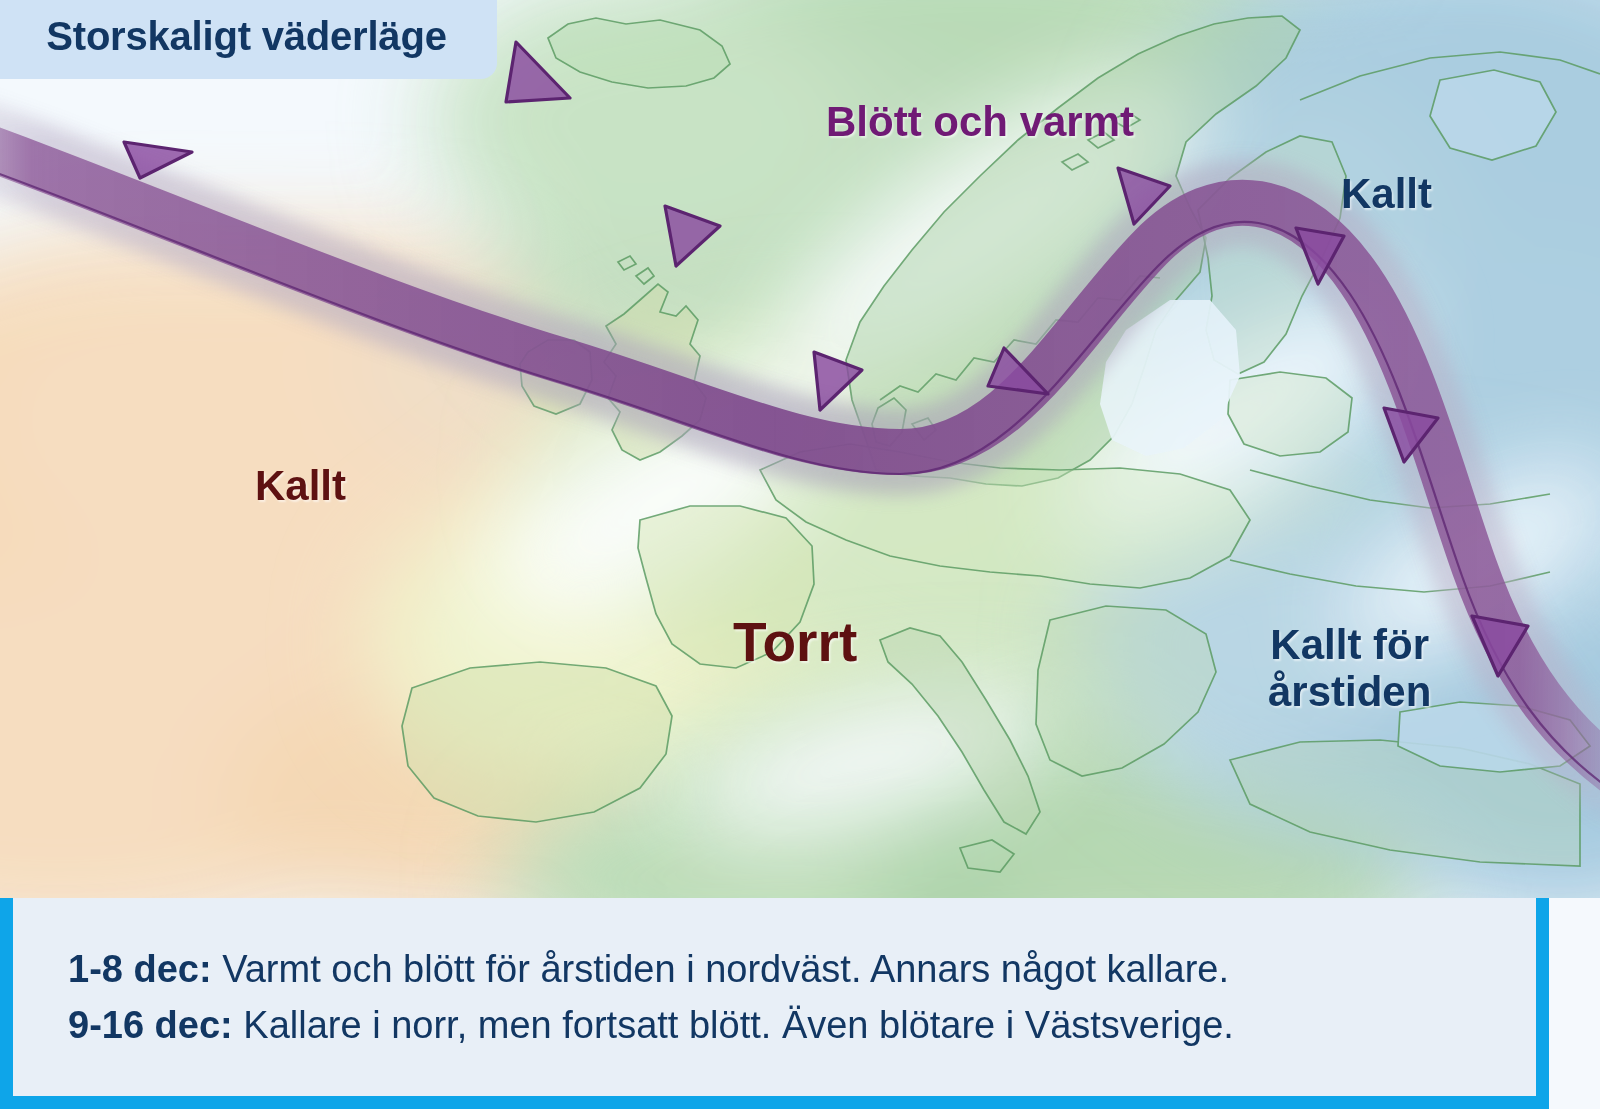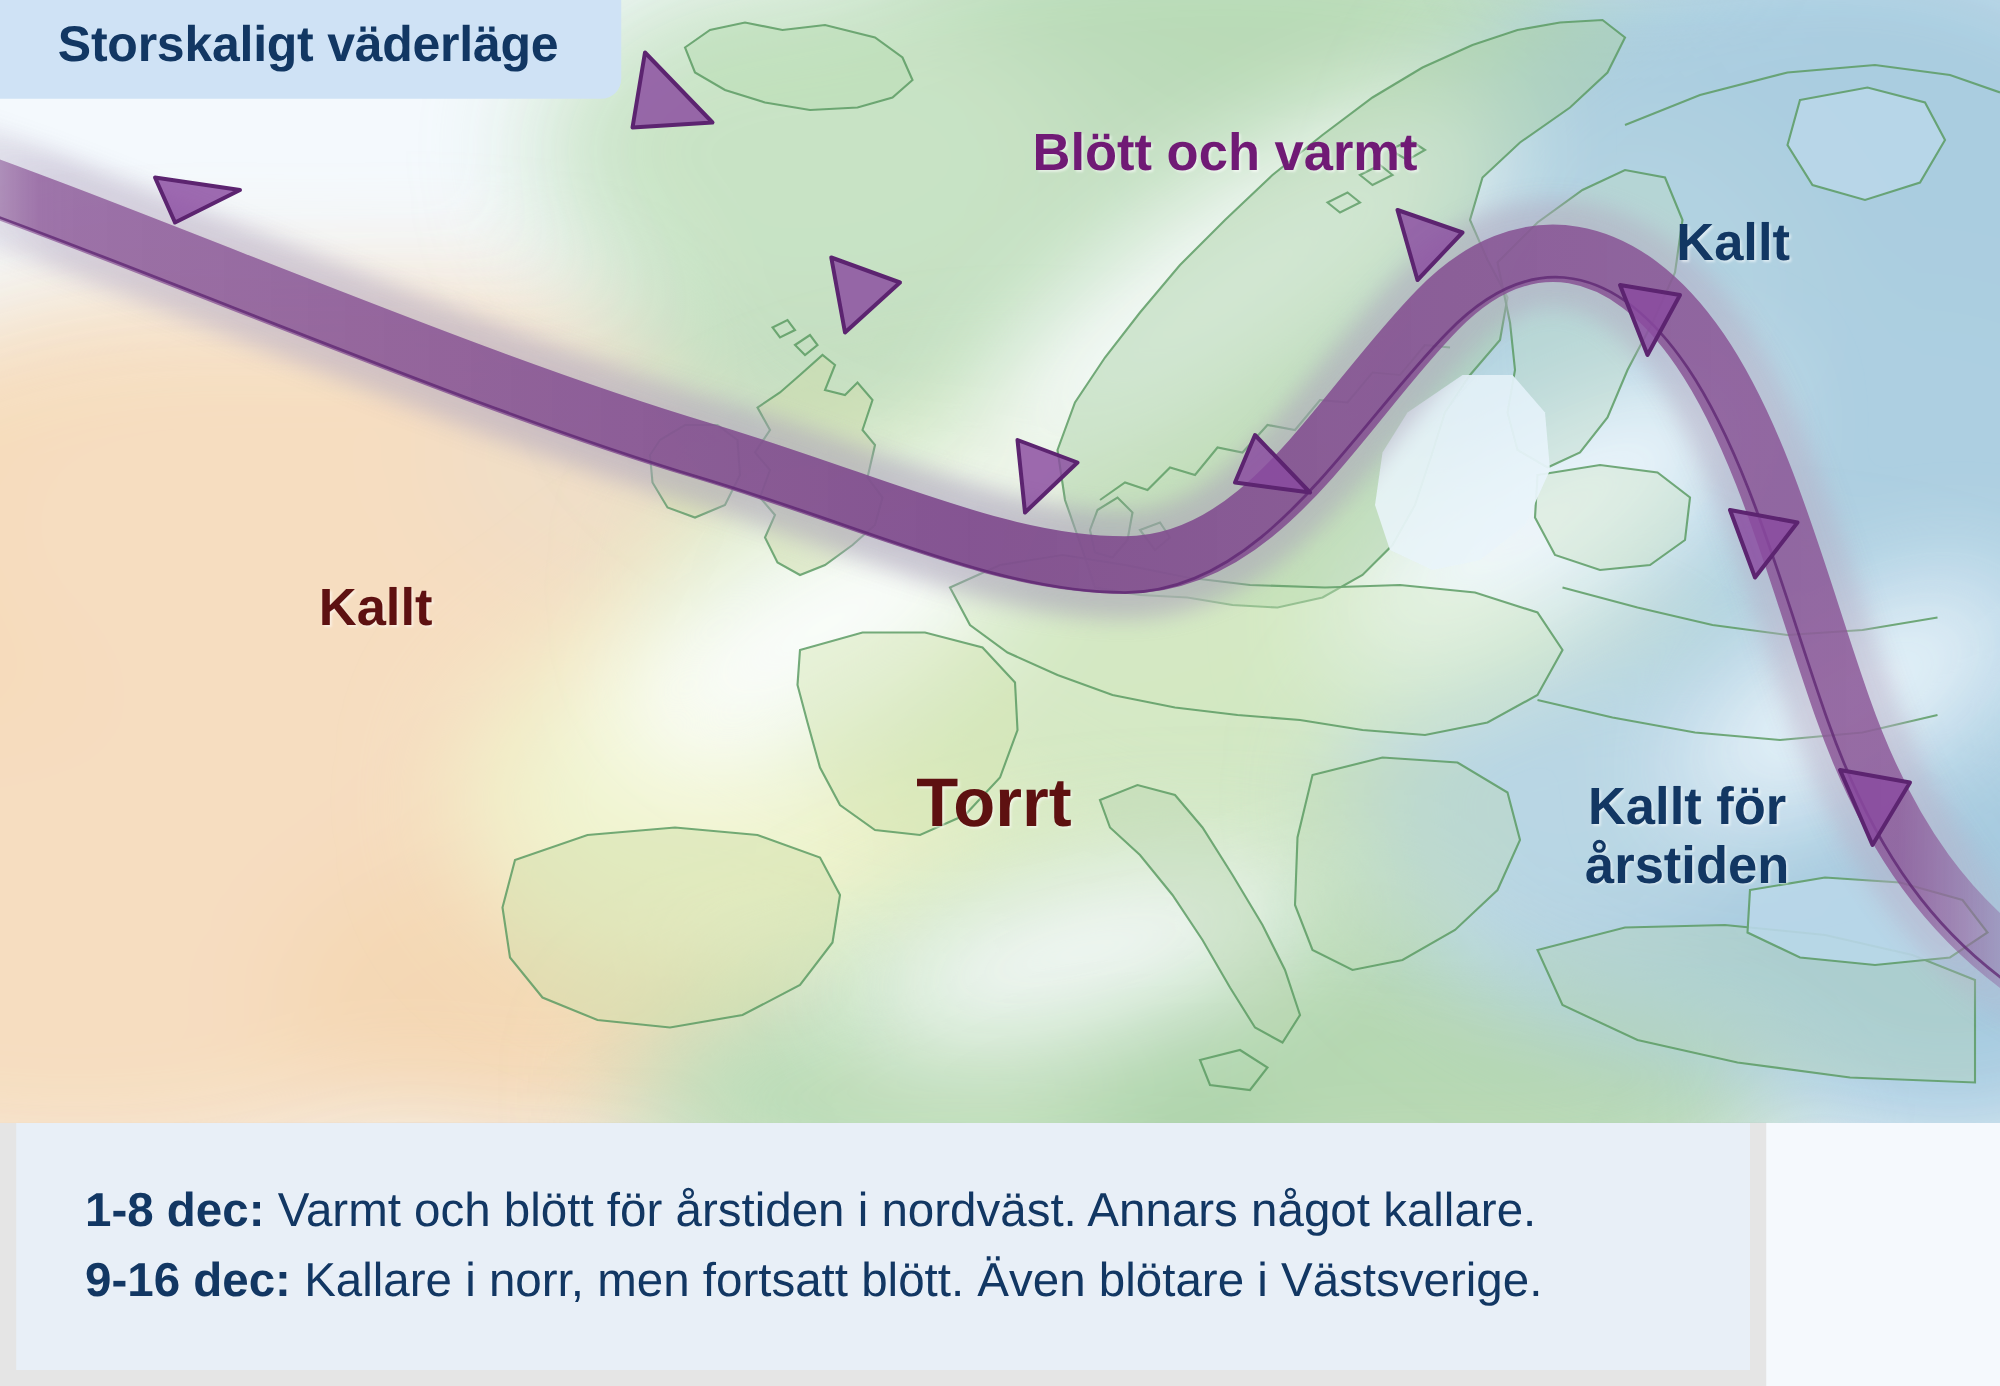--- a/index.html
+++ b/index.html
@@ -43,22 +43,22 @@
   #lbl-jetstrom{left:44px;top:176px;font-size:40px;color:#7b3a94;}
   #lbl-blott-varmt{left:826px;top:98px;font-size:42px;color:#701a75;}
   #lbl-kallt{left:1341px;top:170px;font-size:42px;color:#123763;}
   #lbl-varmt{left:255px;top:462px;font-size:42px;color:#5e1111;}
   #lbl-torrt{left:733px;top:610px;font-size:55px;color:#5e1111;}
   #lbl-kallt-arstiden{left:1268px;top:585px;font-size:42px;color:#123763;line-height:1.12;text-align:center;margin-top:36px;}
   #lbl-periodvis{left:786px;top:808px;font-size:42px;color:#0e3311;}
 
   
   #bottom-panel{
-    position:absolute;left:0;top:898px;width:1413px;height:211px;
-    background:#e5e5e5;
+    position:absolute;left:0;top:898px;width:1549px;height:211px;
+    background:#0ea5e9;
     padding:0 13px 13px 13px;
     z-index:50;
   }
   #bottom-inner{
     width:100%;height:100%;background:#e8eff7;
     display:flex;flex-direction:column;justify-content:center;
     padding:0 0 0 55px;
   }
   .summary-row{
     font-size:38px;color:#123763;line-height:1.48;white-space:nowrap;

